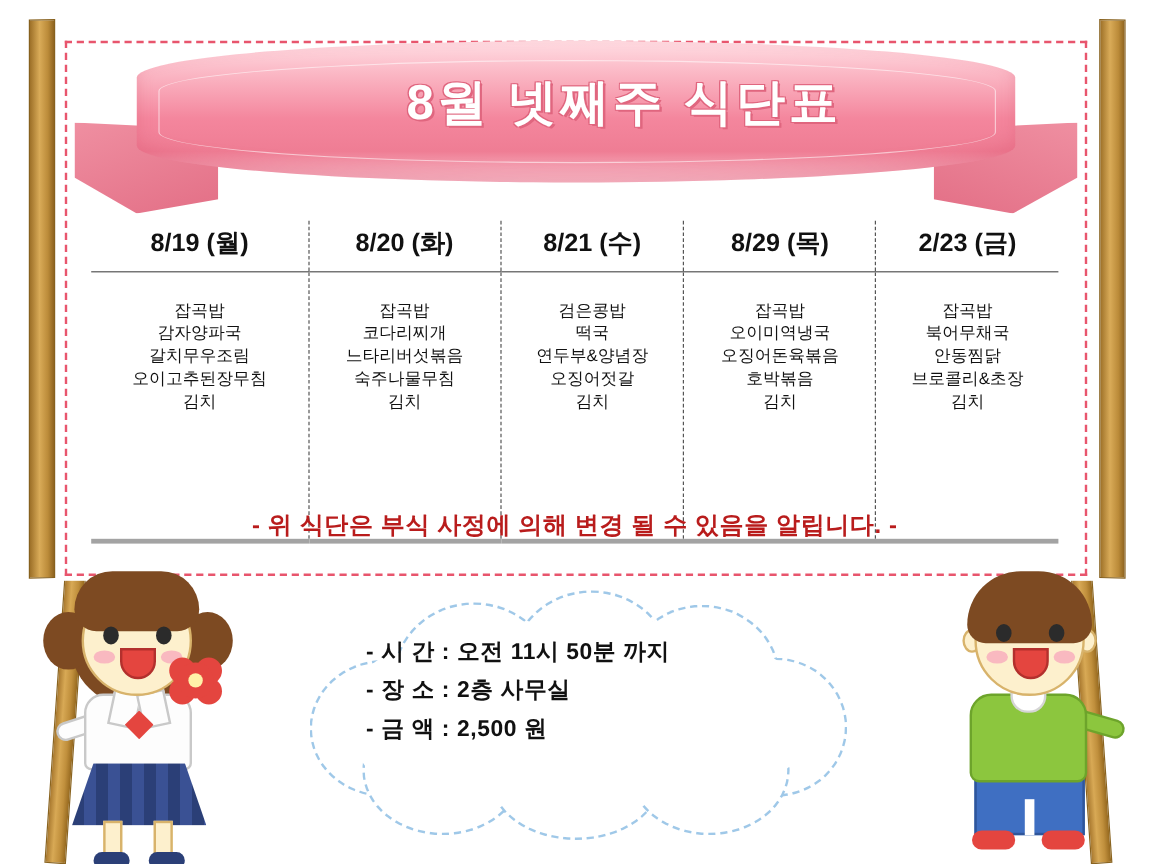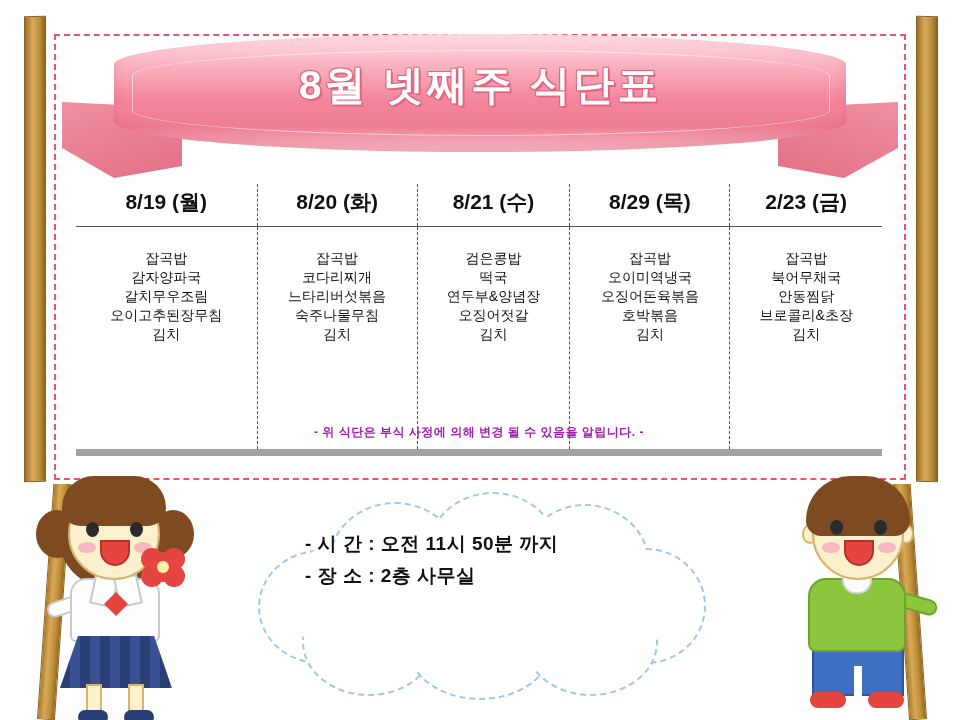--- a/index.html
+++ b/index.html
@@ -122,20 +122,21 @@
     position: absolute;
     left: 52px;
     top: 30px;
     width: 732px;
     text-align: center;
     font-size: 41px;
     font-weight: bold;
     color: #ffffff;
     letter-spacing: 3px;
     text-shadow: 2px 2px 0 #e0667f, -1px -1px 0 #e0667f, 1px -1px 0 #e0667f, -1px 1px 0 #e0667f;
+    padding-left: 40px;
   }
 
   
   #menu-table {
     position: absolute;
     left: 76px;
     top: 184px;
     width: 806px;
     border-collapse: collapse;
   }
@@ -150,35 +151,35 @@
     padding: 4px 0 10px 0;
     border-bottom: 1px solid #555555;
     border-right: 1px dashed #555555;
   }
   #menu-table th:last-child { border-right: none; }
   #menu-table td {
     font-size: 14px;
     line-height: 19px;
     padding: 22px 2px 30px 2px;
     border-right: 1px dashed #555555;
-    border-bottom: 7px solid #a3a3a3;
+    border-bottom: 4px solid #a3a3a3;
     height: 170px;
   }
   #menu-table td:last-child { border-right: none; }
   .dish { display: block; }
 
   #note-line {
     position: absolute;
     left: 76px;
     top: 424px;
     width: 806px;
     text-align: center;
-    font-size: 12px;
+    font-size: 20px;
     font-weight: bold;
-    color: #a21caf;
+    color: #b91c1c;
     letter-spacing: 0.5px;
   }
 
   
   #cloud {
     position: absolute;
     left: 258px;
     top: 492px;
     width: 444px;
     height: 204px;
@@ -339,20 +340,21 @@
     <div class="cloud-blob" style="left:328px;top:56px;  width:116px; height:112px;"></div>
     <div class="cloud-blob" style="left:44px; top:96px;  width:130px; height:104px;"></div>
     <div class="cloud-blob" style="left:150px;top:104px; width:140px; height:100px;"></div>
     <div class="cloud-blob" style="left:266px;top:96px;  width:130px; height:104px;"></div>
     <div class="cloud-cover" style="left:38px; top:52px; width:370px; height:110px;"></div>
     <div class="cloud-cover" style="left:96px; top:26px; width:252px; height:152px;"></div>
 
     <div id="cloud-text">
       <div class="l2">- 시 간 : 오전 11시 50분 까지</div>
       <div class="l2">- 장 소 : 2층 사무실</div>
+      <div class="l2">- 금 액 : 2,500 원</div>
     </div>
   </div>
 
   <div id="girl" class="kid">
     <div class="kid-part g-arm"></div>
     <div class="kid-part g-hairback"></div>
     <div class="kid-part g-bun-l"></div>
     <div class="kid-part g-bun-r"></div>
     <div class="kid-part g-body"></div>
     <div class="kid-part g-collar-l"></div>

